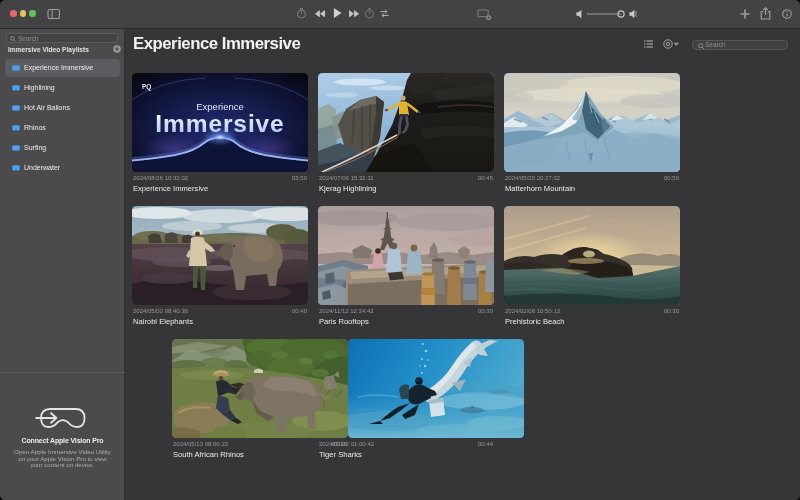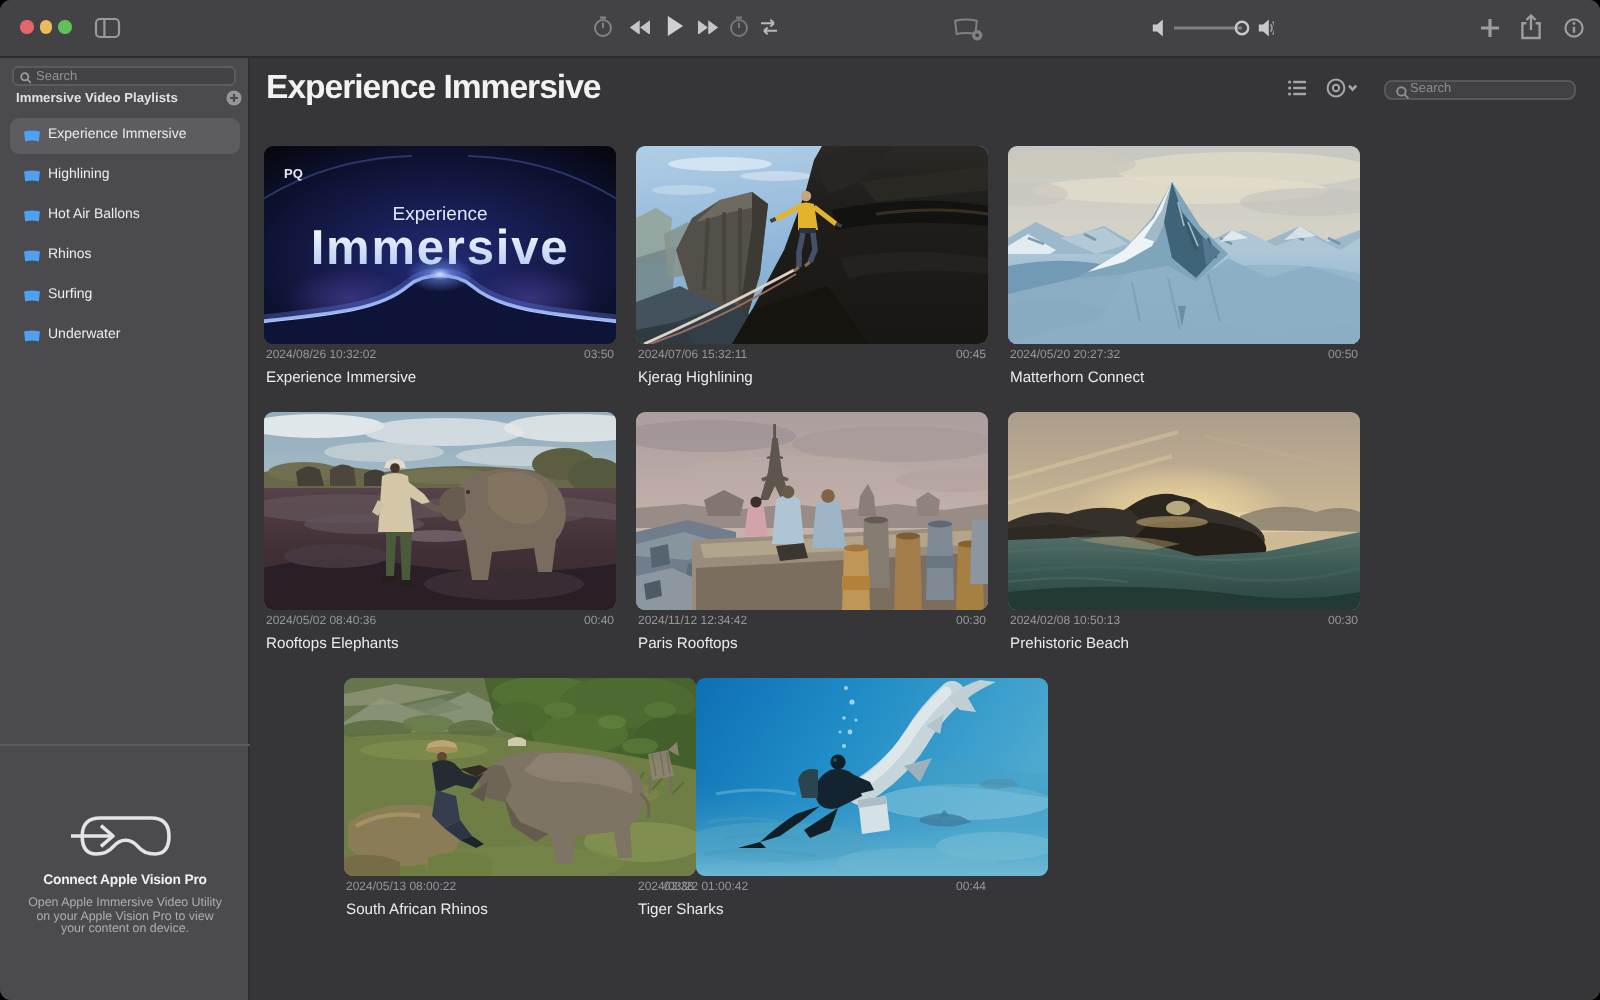--- a/index.html
+++ b/index.html
@@ -317,21 +317,21 @@
             <path d="M85 28 L88 40 M90 38 L95 50" stroke="#cfdfe6" stroke-width="0.8" opacity="0.7"></path>
         <path d="M34 66 L58 64 L80 60 L94 68 L110 56 L130 66 L150 60 L176 68 L176 99 L0 99 L0 74 Z" fill="#8cafc4" opacity="0.92"></path>
         <path d="M62 68 L66 88 M80 66 L86 92 M100 64 L106 88" stroke="#7699b0" stroke-width="1.1" opacity="0.6"></path>
         <path d="M85 80 L87 90 L89 80 Z" fill="#5b7f95" opacity="0.7"></path>
       </svg>
         </div>
       <div class="meta">
           <span>2024/05/20 20:27:32</span>
           <span>00:50</span>
         </div>
-      <div class="ttl">Matterhorn Connect</div>
+      <div class="ttl">Matterhorn Mountain</div>
     </div>
 
     <div class="tile" style="left:6px;top:176px;">
       <div class="ph" id="t4">
           <svg width="176" height="99" viewBox="0 0 176 99">
         <defs>
           <linearGradient id="g4s" x1="0" y1="0" x2="0" y2="1">
             <stop offset="0%" stop-color="#93aebe"></stop>
                 <stop offset="100%" stop-color="#c2cdd0"></stop>
           </linearGradient>
@@ -380,21 +380,21 @@
         <path d="M71 34 L80 41 L83 45 L79 46 L70 41 Z" fill="#d3c7a8"></path>
         <path d="M57 44 L54 50 L57 52 L60 46 Z" fill="#cdc1a2"></path>
         <path d="M61 60 L61 82 L65 82 L66 62 L68 62 L69 84 L73 84 L74 60 Z" fill="#4c5a3c"></path>
         <path d="M60 82 L66 82 L66 85 L59 85 Z M68 84 L74 84 L75 87 L68 87 Z" fill="#241f1a"></path>
       </svg>
         </div>
       <div class="meta">
           <span>2024/05/02 08:40:36</span>
           <span>00:40</span>
         </div>
-      <div class="ttl">Rooftops Elephants</div>
+      <div class="ttl">Nairobi Elephants</div>
     </div>
 
     <div class="tile" style="left:192px;top:176px;">
       <div class="ph" id="t5">
           <svg width="176" height="99" viewBox="0 0 176 99">
         <defs>
           <linearGradient id="g5s" x1="0" y1="0" x2="0" y2="1">
             <stop offset="0%" stop-color="#ab9e9e"></stop>
                 <stop offset="60%" stop-color="#c6b2ab"></stop>
                 <stop offset="100%" stop-color="#cfbcab"></stop>

